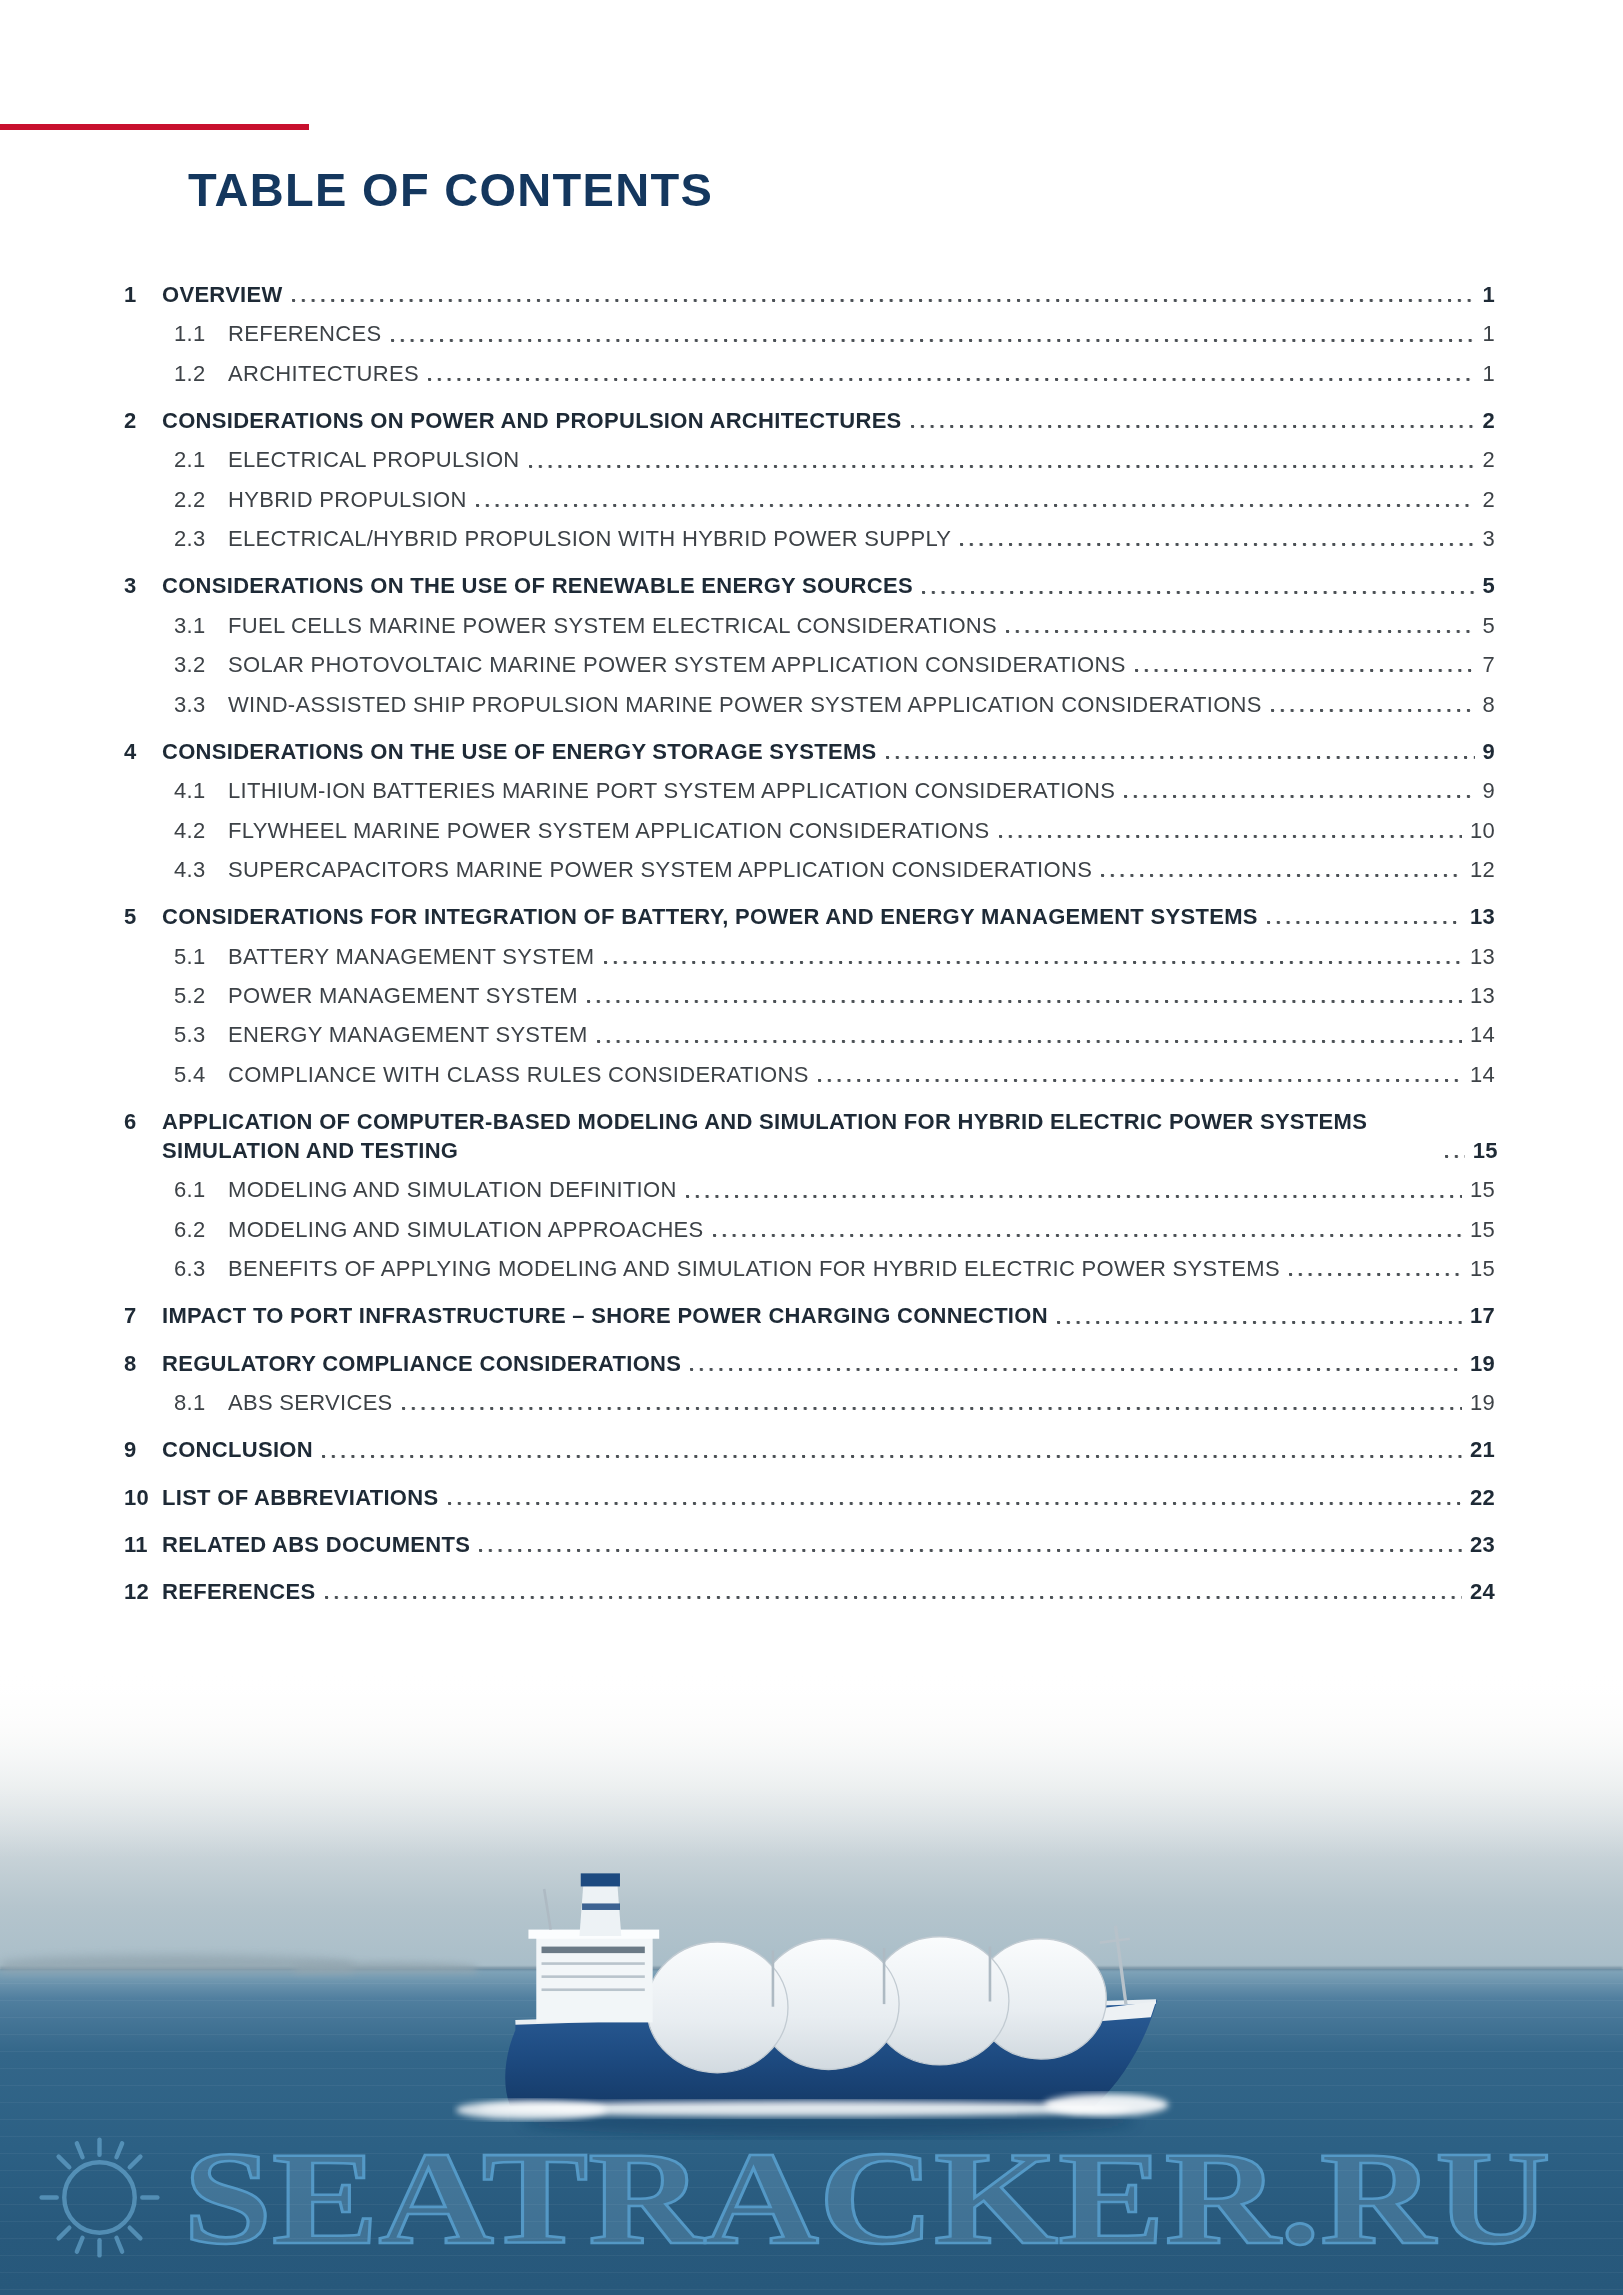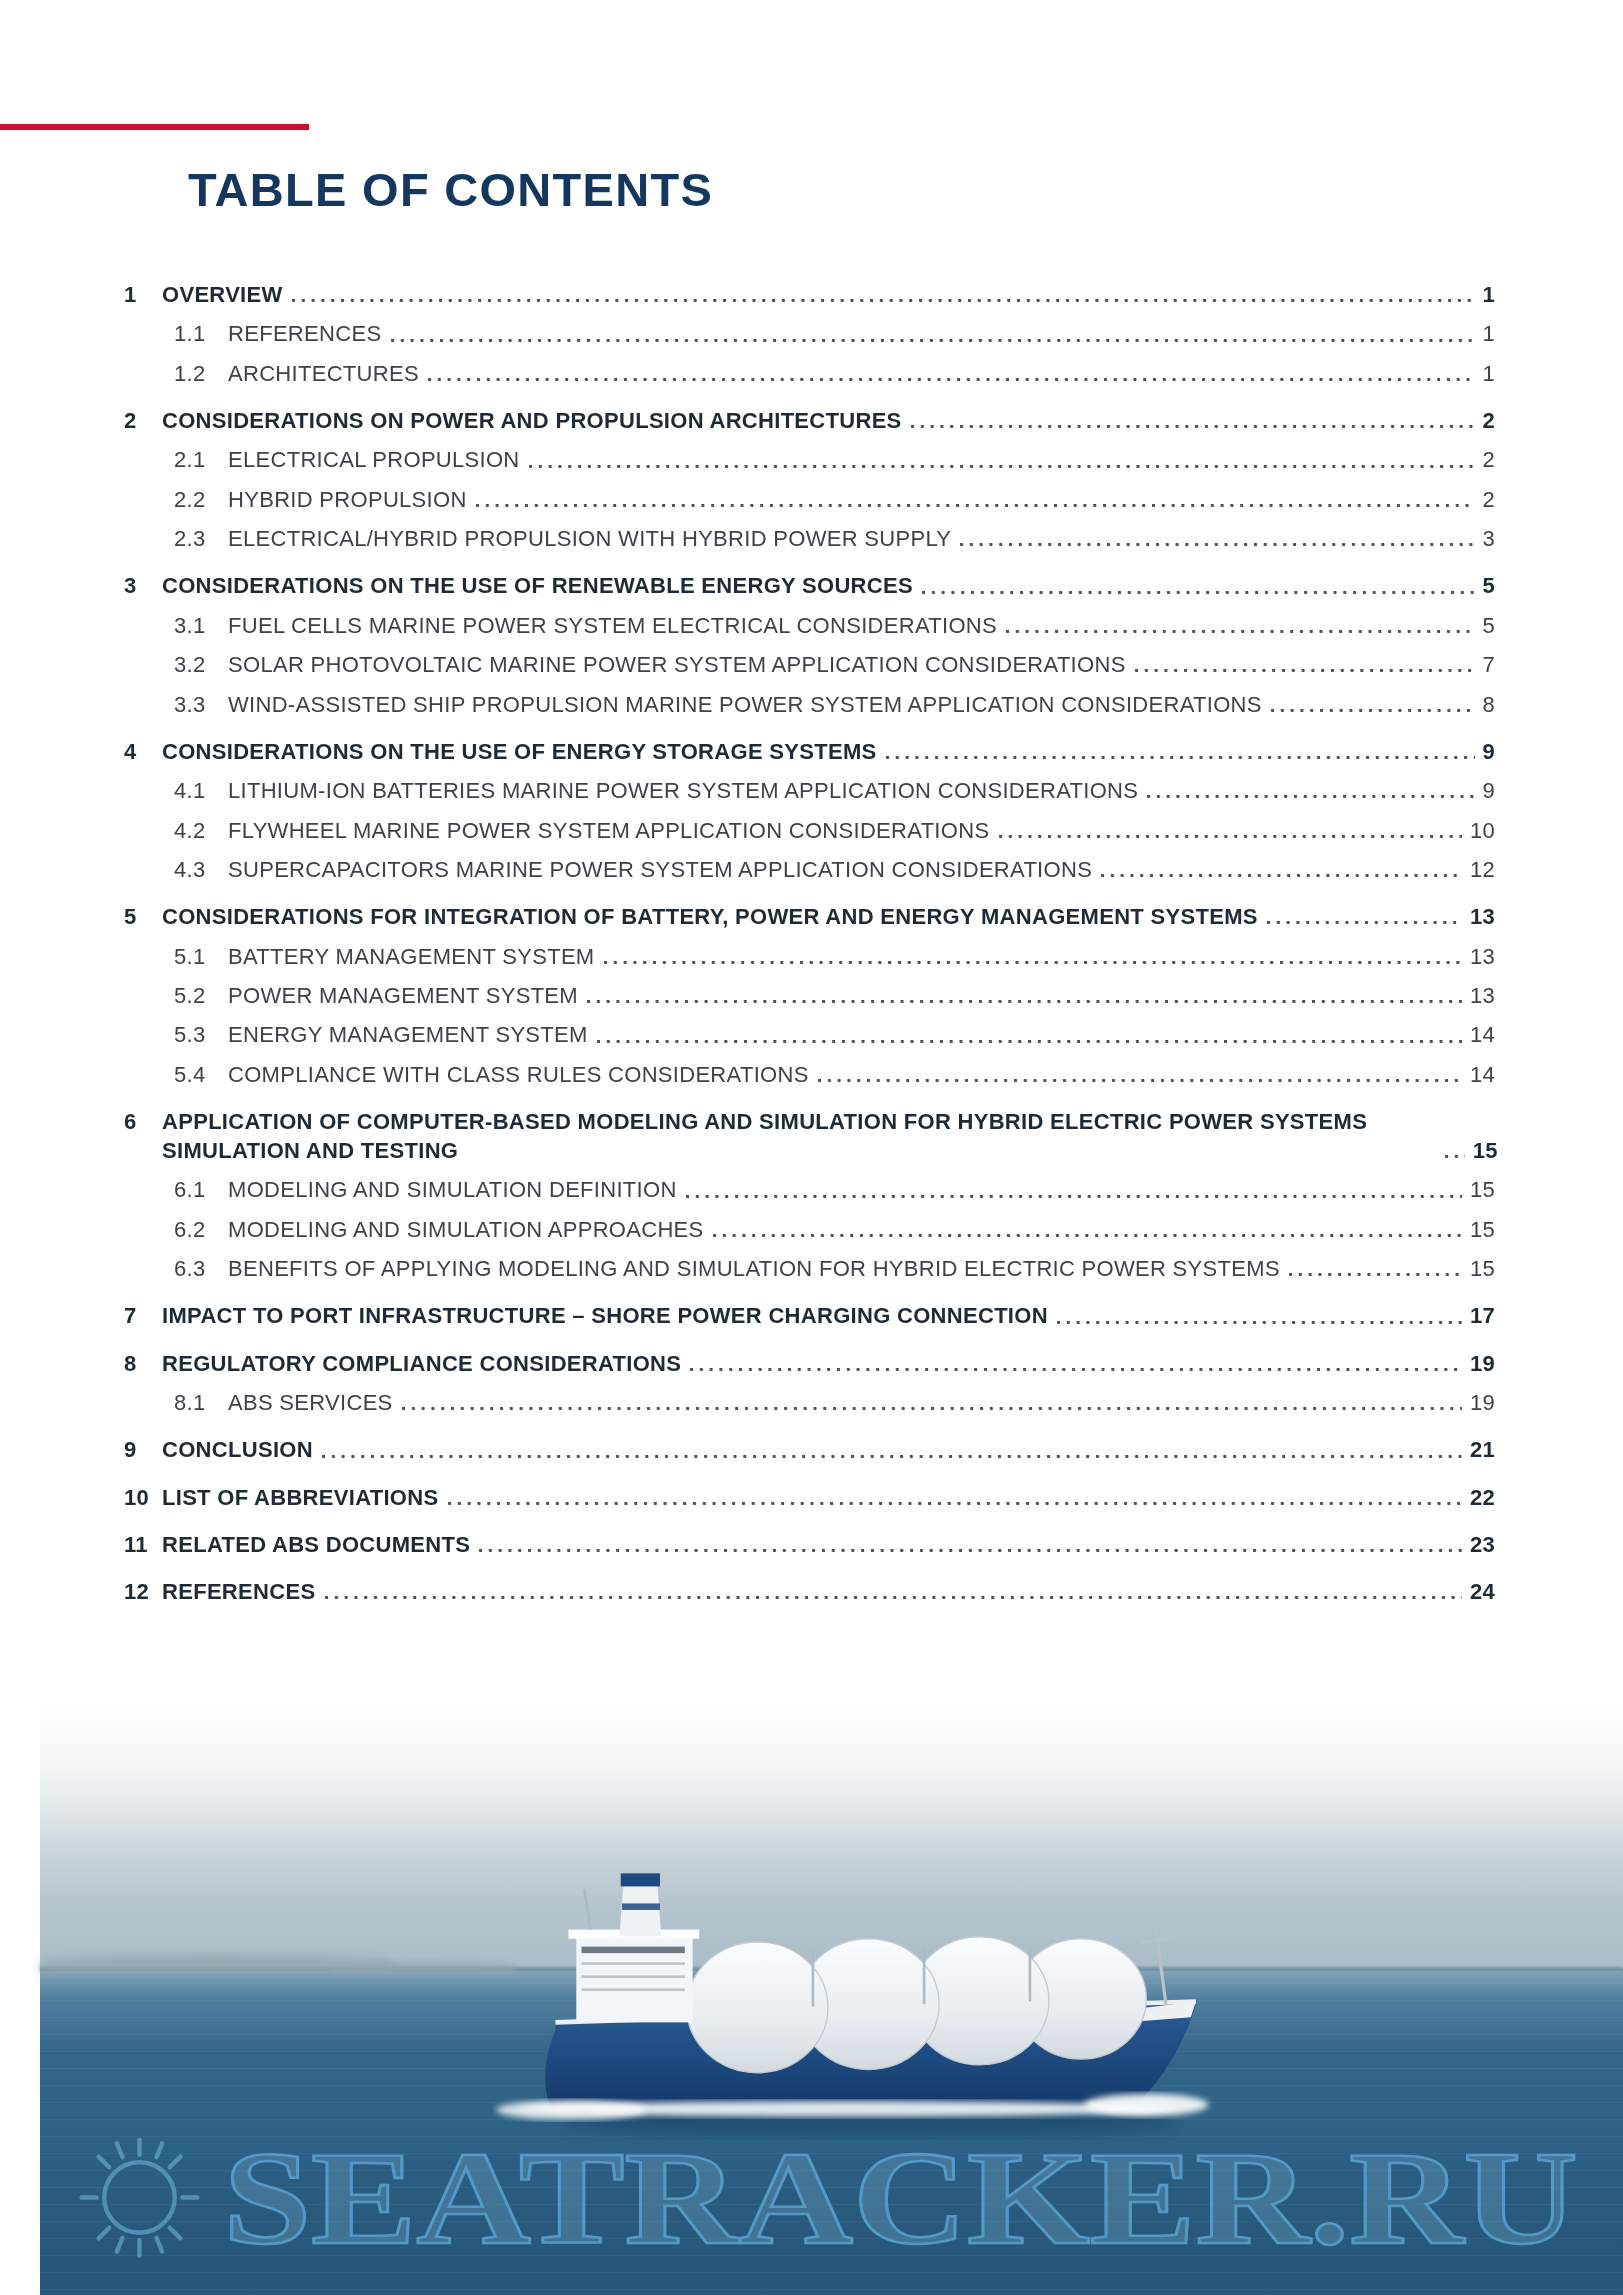--- a/index.html
+++ b/index.html
@@ -75,21 +75,20 @@
     background-size: 9.8px 3.3px;
     background-repeat: repeat-x;
   }
   .toc-page { flex: 0 0 auto; }
 
   
   .ship-photo {
     position: absolute;
     left: 0; right: 0; bottom: 0;
     top: 1675px;               
-    margin-left: 40px;
   }
   .photo-sky {
     position: absolute; left: 0; right: 0; top: 0; height: 296px;
     background: linear-gradient(180deg,
       #FFFFFF 0%, #F4F5F4 16%, #E2E7E8 36%,
       #CBD5DA 58%, #B5C5CD 78%, #A8BDC8 100%);
   }
   .photo-sea {
     position: absolute; left: 0; right: 0; top: 294px; bottom: 0;
     background: linear-gradient(180deg,
@@ -240,21 +239,21 @@
     <div class="toc-row level1">
     <span class="toc-num">4</span>
     <span class="toc-label">CONSIDERATIONS ON THE USE OF ENERGY STORAGE SYSTEMS</span>
     <span class="toc-tail">
       <span class="toc-leader"></span>
       <span class="toc-page">9</span>
     </span>
   </div>
     <div class="toc-row level2">
     <span class="toc-num">4.1</span>
-    <span class="toc-label">LITHIUM-ION BATTERIES MARINE POWER SYSTEM APPLICATION CONSIDERATIONS</span>
+    <span class="toc-label">LITHIUM-ION BATTERIES MARINE PORT SYSTEM APPLICATION CONSIDERATIONS</span>
     <span class="toc-tail">
       <span class="toc-leader"></span>
       <span class="toc-page">9</span>
     </span>
   </div>
     <div class="toc-row level2">
     <span class="toc-num">4.2</span>
     <span class="toc-label">FLYWHEEL MARINE POWER SYSTEM APPLICATION CONSIDERATIONS</span>
     <span class="toc-tail">
       <span class="toc-leader"></span>

